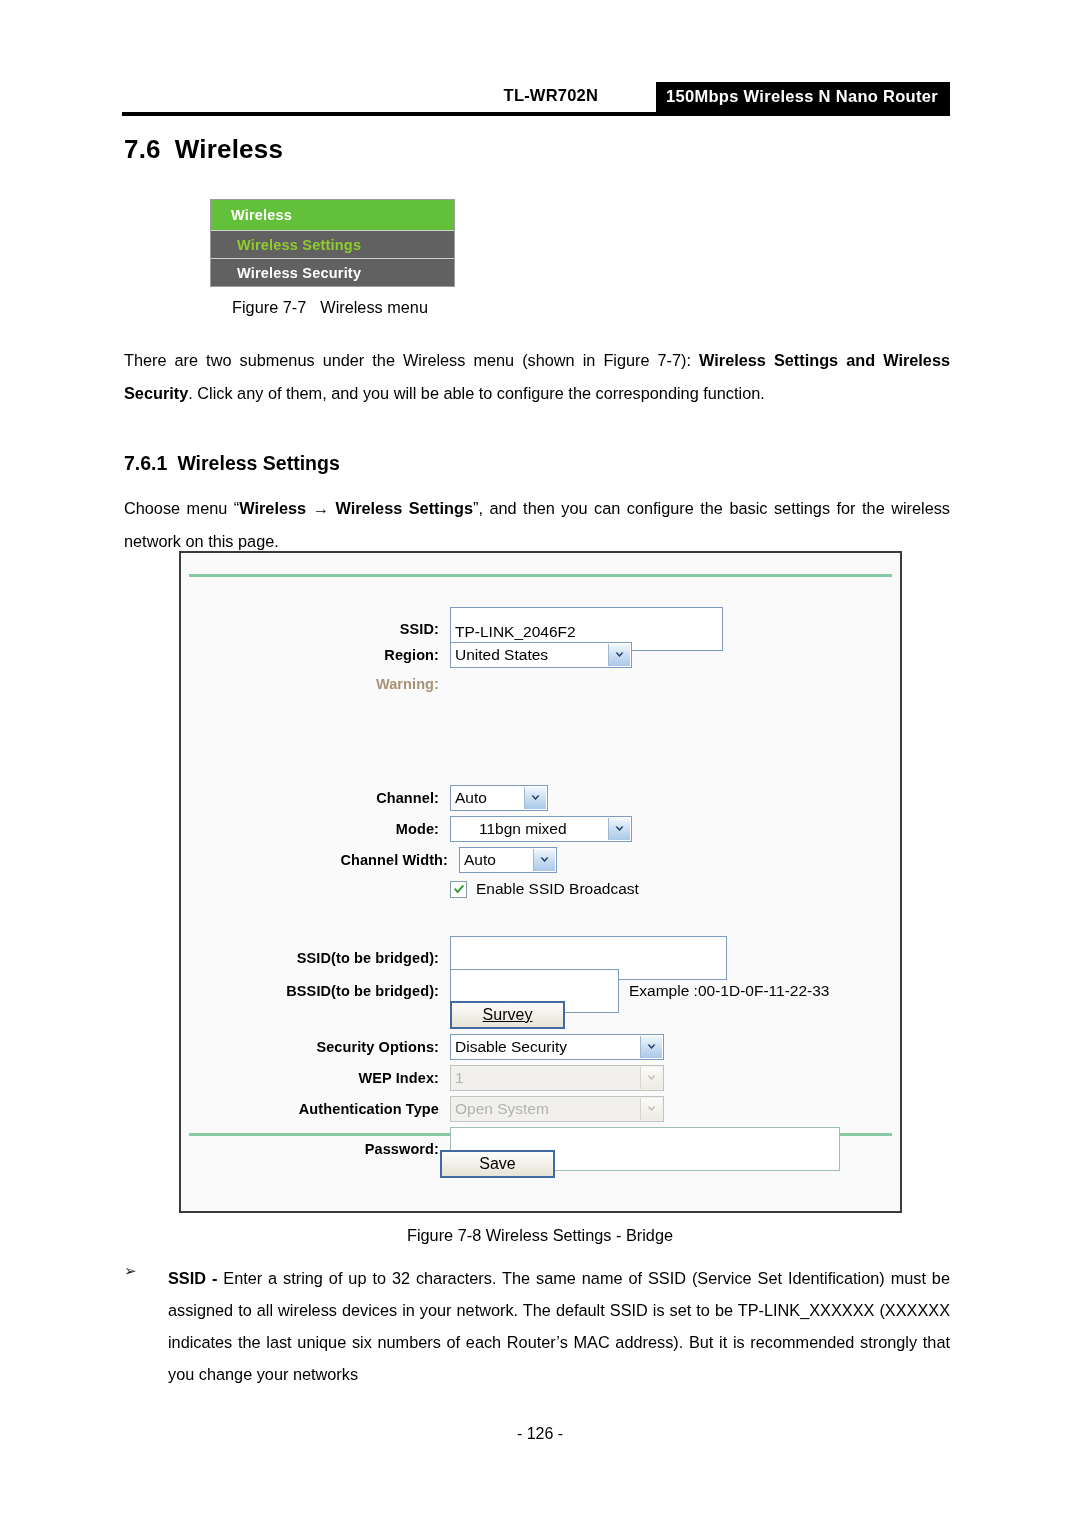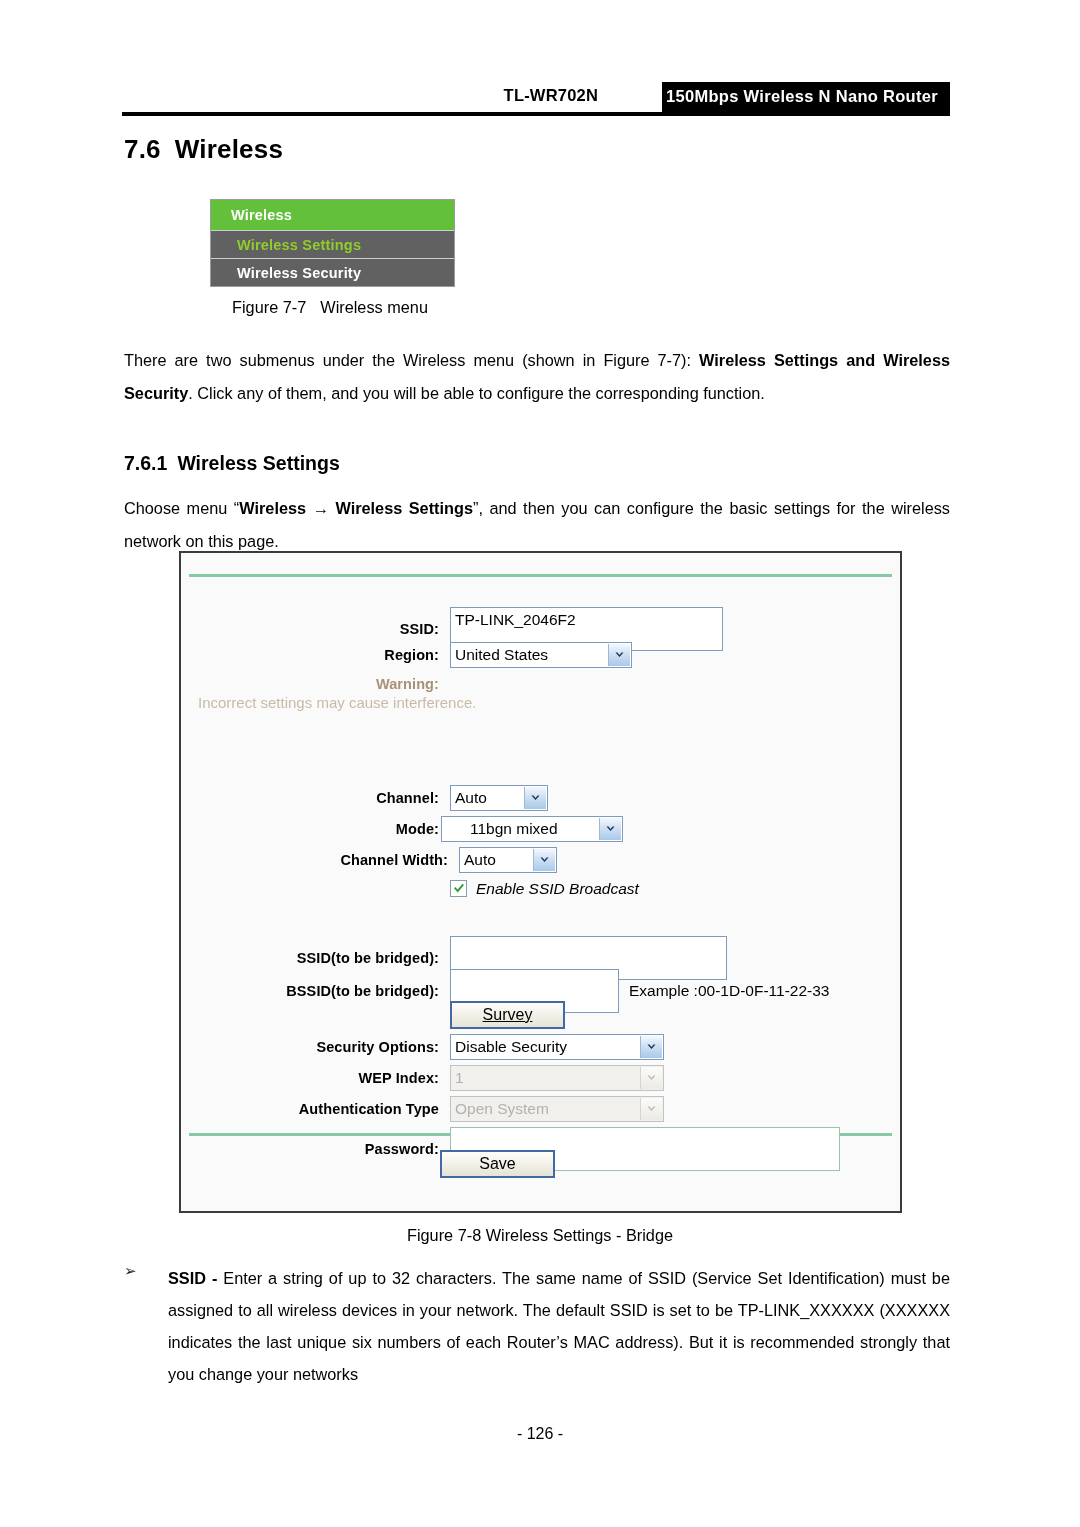--- a/index.html
+++ b/index.html
@@ -34,21 +34,21 @@
     white-space: nowrap;
   }
   .hdr-band {
     position: absolute;
     right: 0;
     top: 0;
     background: #000000;
     color: #ffffff;
     font-size: 16.5px;
     font-weight: bold;
-    padding: 5px 12px 6px 4px;
+    padding: 5px 12px 6px 10px;
     white-space: nowrap;
     letter-spacing: .3px;
   }
   .hdr-rule {
     position: absolute;
     left: 122px;
     top: 112px;
     width: 828px;
     height: 4px;
     background: #000000;
@@ -184,21 +184,21 @@
   .lbl.warn { color: #a89276; }
 
   
   .tbox {
     background: #ffffff;
     border: 1px solid #7c9bbd;
     box-sizing: border-box;
     height: 44px;
     line-height: 24px;
     font-size: 15.5px;
-    padding: 0 4px;
+    padding: 12px 4px;
     color: #000;
     font-family: "Liberation Sans", sans-serif;
     overflow: hidden;
     white-space: nowrap;
   }
 
   
   .sel {
     position: relative;
     background: #ffffff;
@@ -229,21 +229,21 @@
     background: #f1f0ec;
     border-color: #bfc4c0;
     color: #b3b3ad;
   }
   .sel.disabled .arrow {
     background: linear-gradient(to bottom, #fbfbf9 0%, #eceae3 100%);
     border-left: 1px solid #d5d5cd;
   }
 
   
-  .cbox-wrap { display: flex; align-items: flex-start; font-style: italic; }
+  .cbox-wrap { display: flex; align-items: flex-end; }
   .cbox {
     width: 17px;
     height: 17px;
     background: #ffffff;
     border: 1px solid #8a9ba8;
     box-sizing: border-box;
     display: flex;
     align-items: center;
     justify-content: center;
     margin-right: 9px;
@@ -371,39 +371,38 @@
           <svg width="9" height="6" viewBox="0 0 9 6">
               <path d="M0.5 0.5 L4.5 5 L8.5 0.5 L6.6 0.5 L4.5 2.9 L2.4 0.5 Z" fill="#16335e"></path>
             </svg>
         </span>
       </div>
     </div>
 
     <div class="row" style="left:0; top:99px; width:100%; align-items:flex-start;flex-direction:column;">
       <span class="lbl warn" style="width:258px;">Warning:</span>
       <div style="margin-left:17px; font-size:15px; line-height:21px; color:#c8bba6;">
-        <div>Incorrect settings may cause interference.</div>
       </div>
     </div>
 
     <div class="row" style="left:0; top:208px; width:100%;">
       <span class="lbl" style="width:258px;">Channel:</span>
       <div class="sel" style="width:98px; margin-left:11px;">
         <span>Auto</span>
         <span class="arrow">
           <svg width="9" height="6" viewBox="0 0 9 6">
               <path d="M0.5 0.5 L4.5 5 L8.5 0.5 L6.6 0.5 L4.5 2.9 L2.4 0.5 Z" fill="#16335e"></path>
             </svg>
         </span>
       </div>
     </div>
 
     <div class="row" style="left:0; top:239px; width:100%;">
       <span class="lbl" style="width:258px;">Mode:</span>
-      <div class="sel" style="width:182px; margin-left:2px;padding-left:28px;">
+      <div class="sel" style="width:182px; margin-left:11px;padding-left:28px;">
         <span>11bgn mixed</span>
         <span class="arrow">
           <svg width="9" height="6" viewBox="0 0 9 6">
               <path d="M0.5 0.5 L4.5 5 L8.5 0.5 L6.6 0.5 L4.5 2.9 L2.4 0.5 Z" fill="#16335e"></path>
             </svg>
         </span>
       </div>
     </div>
 
     <div class="row" style="left:0; top:270px; width:100%;padding-left:9px;">

